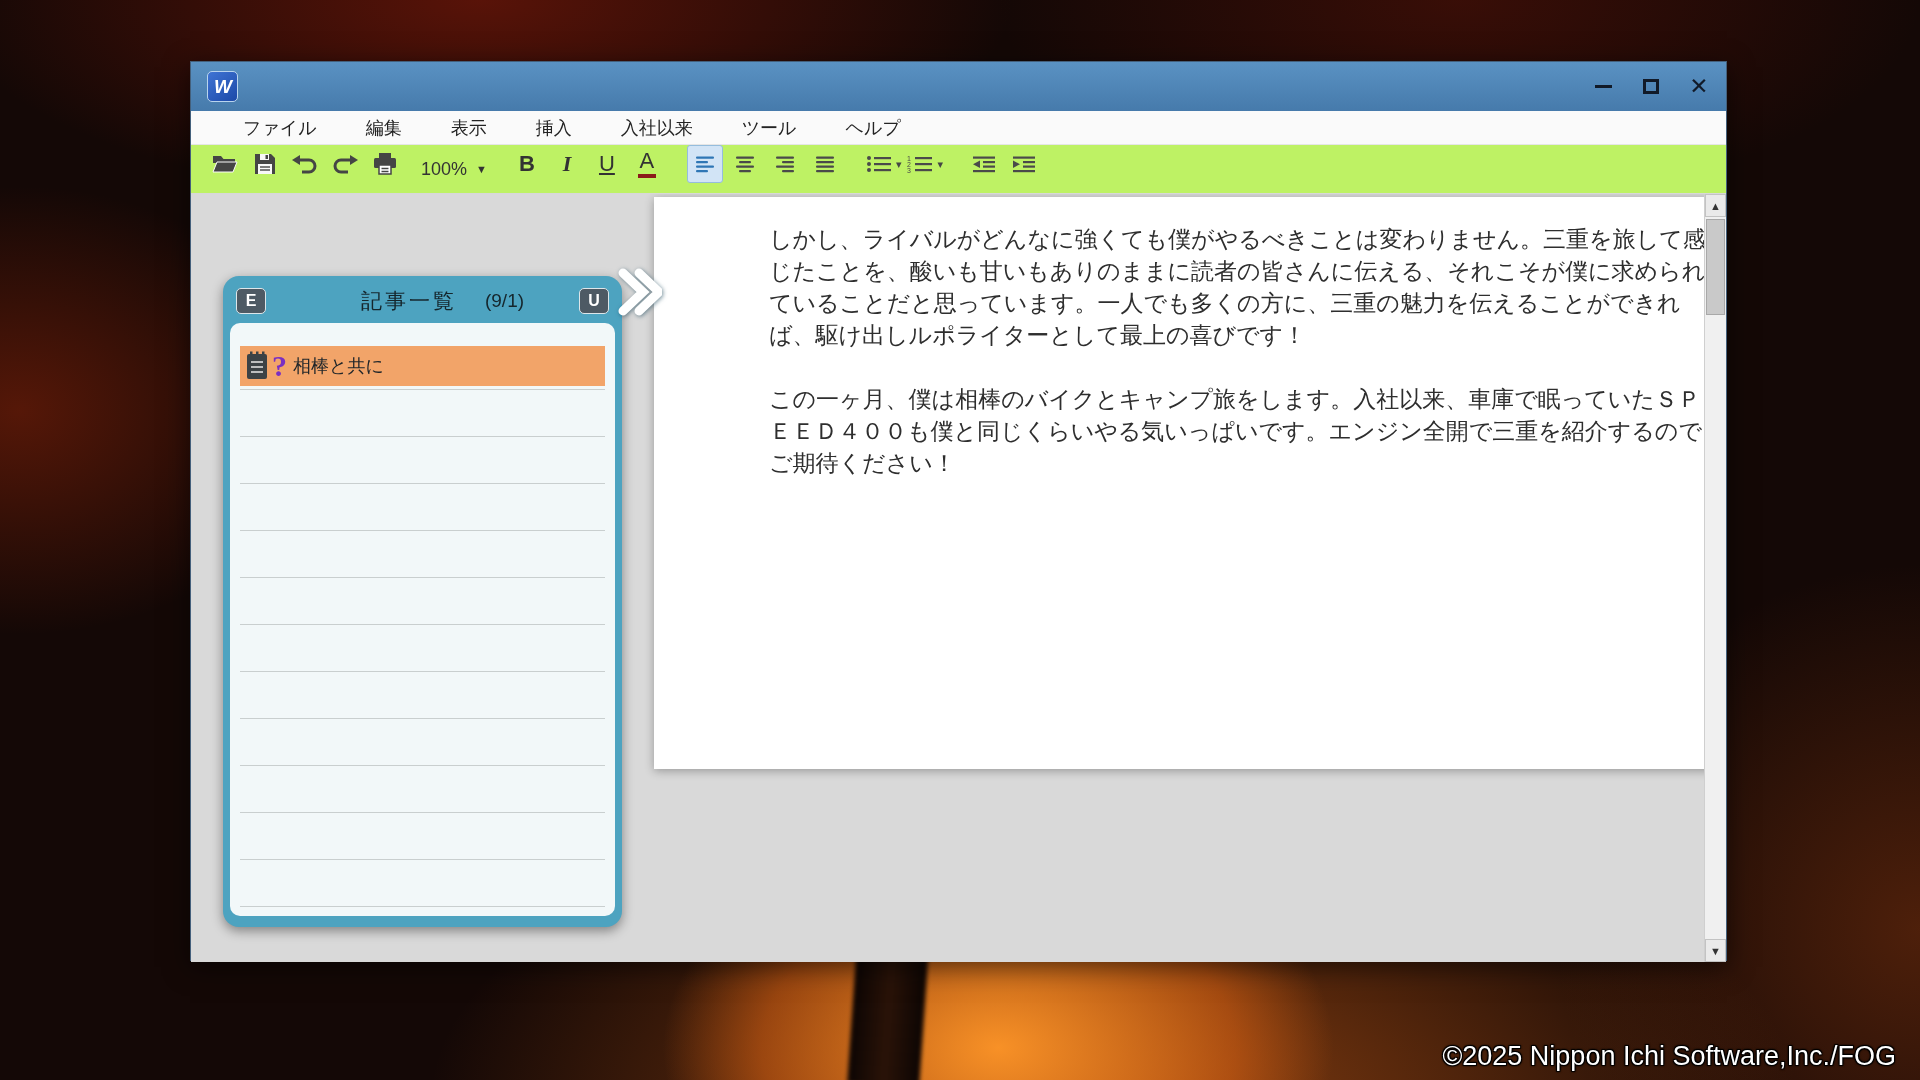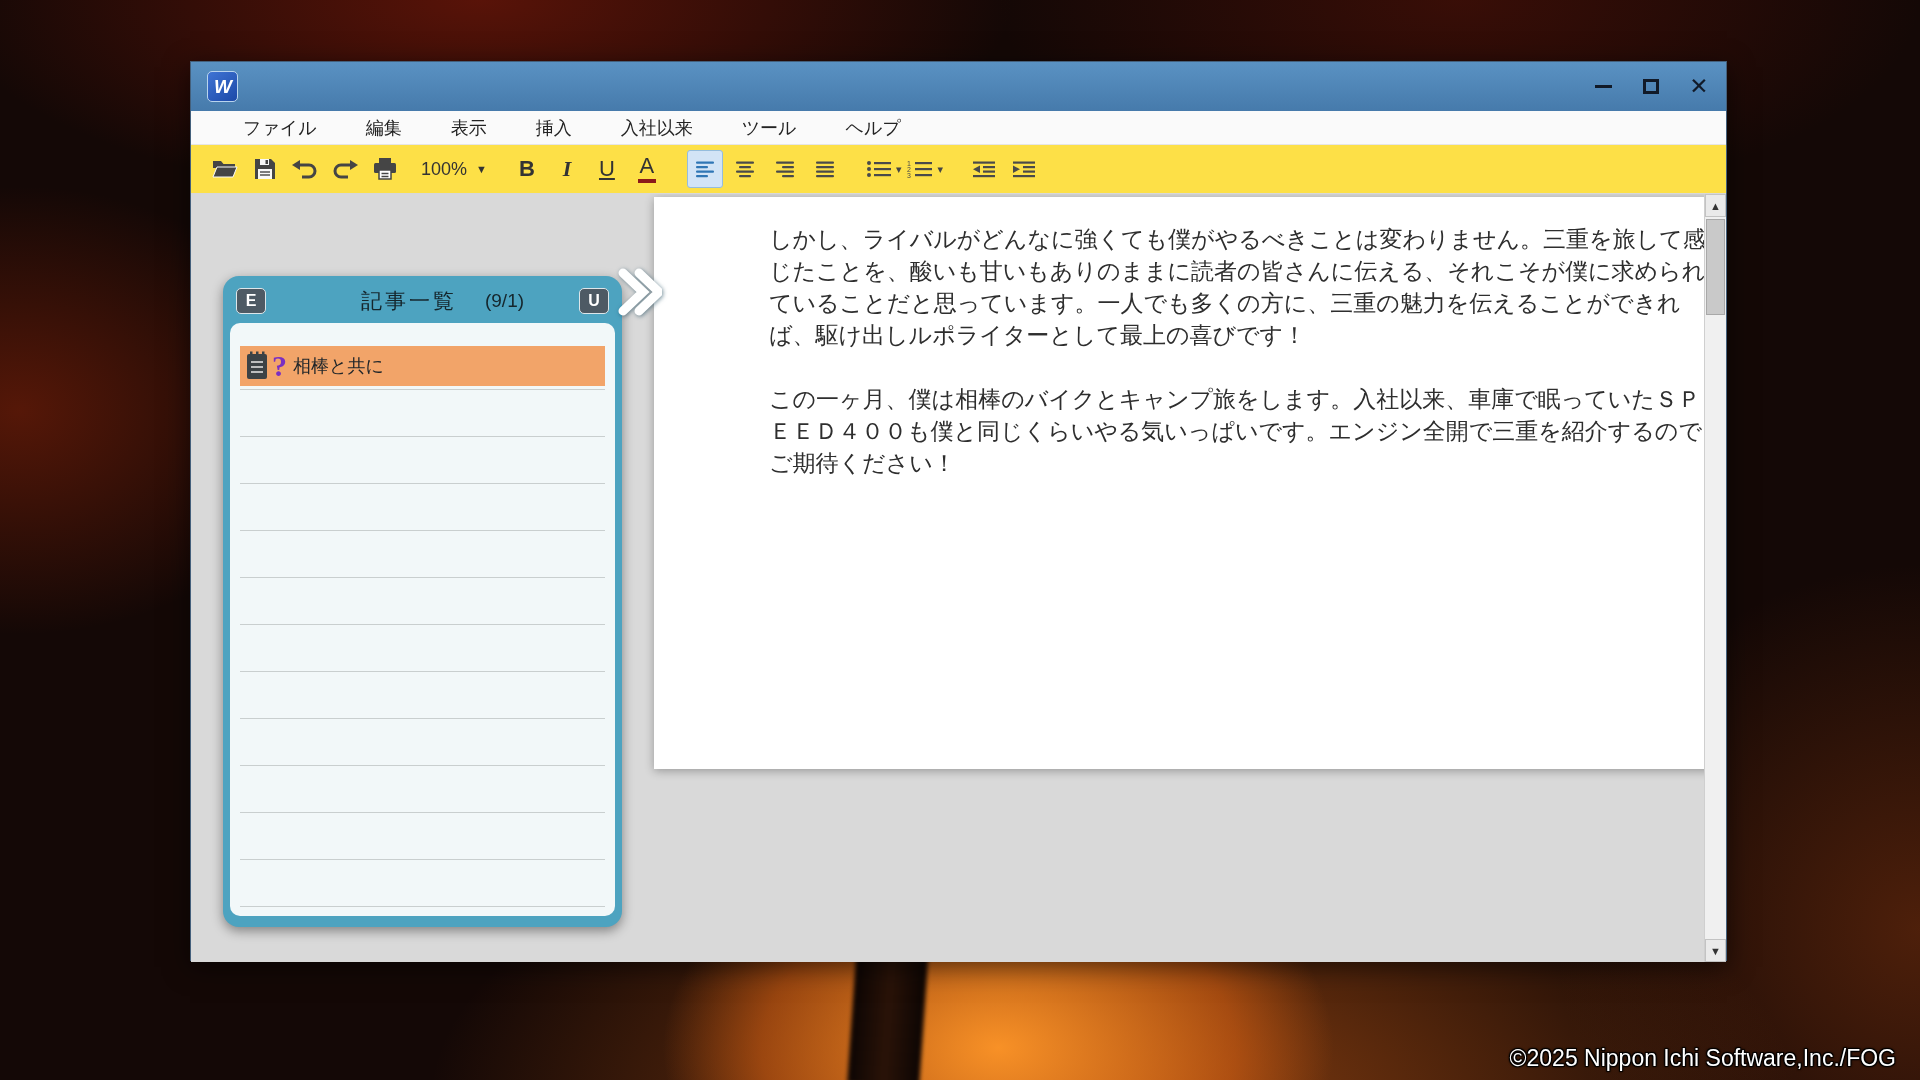--- a/index.html
+++ b/index.html
@@ -47,22 +47,22 @@
   .wc.close { font-size:23px; font-weight:bold; line-height:1; }
 
   .menubar {
     height:34px; background:#fafafa; border-bottom:1px solid #e6e6e6;
     display:flex; align-items:center; gap:21px; padding:0 24px;
     font-size:18px; color:#232323;
   }
   .menubar > span { cursor:default;margin-left:28px; }
 
   .toolbar {
-    height:49px; background:#fde047; border-bottom:1px solid #d8d8d8;
-    display:flex; align-items:center; padding:0 14px; color:#454545;
+    height:49px; background:#bef264; border-bottom:1px solid #d8d8d8;
+    display:flex; padding:0 14px; color:#454545;
   }
   .tool {
     min-width:36px; height:38px; display:flex; align-items:center; justify-content:center;
     margin:0 2px; border:1px solid transparent;
   }
   .tool.selected { background:#d2e4f6; border:1px solid #95bddd; border-radius:3px; }
   .tool.selected svg rect { fill:#2f76b5; }
   .align rect, .licon rect, .licon circle, .licon polygon { fill:#4a4a4a; }
   .licon text { fill:#4a4a4a; font-family:"Liberation Sans",sans-serif; }
   .zoom { display:flex; align-items:center; gap:9px; font-size:18px; color:#333; margin:0 20px 0 16px; cursor:default; }
@@ -137,21 +137,21 @@
   }
   .item-label { font-size:18px; color:#20262a; }
 
   .chevron {
     position:absolute; left:616px; top:266px;
     filter:drop-shadow(1px 1px 2px rgba(15,60,80,.55));
   }
 
   .copyright {
     position:absolute; right:24px; bottom:8px;
-    font-size:23px; color:#ffffff;
+    font-size:27px; color:#ffffff;
     text-shadow:0 0 3px #000, 1px 1px 1px #000, -1px -1px 1px #000, 1px -1px 1px #000, -1px 1px 1px #000;
   }
 </style>
 </head>
 <body>
 
 <div class="stage">
   <div class="bg-pole"></div>
 
   <div class="window">

